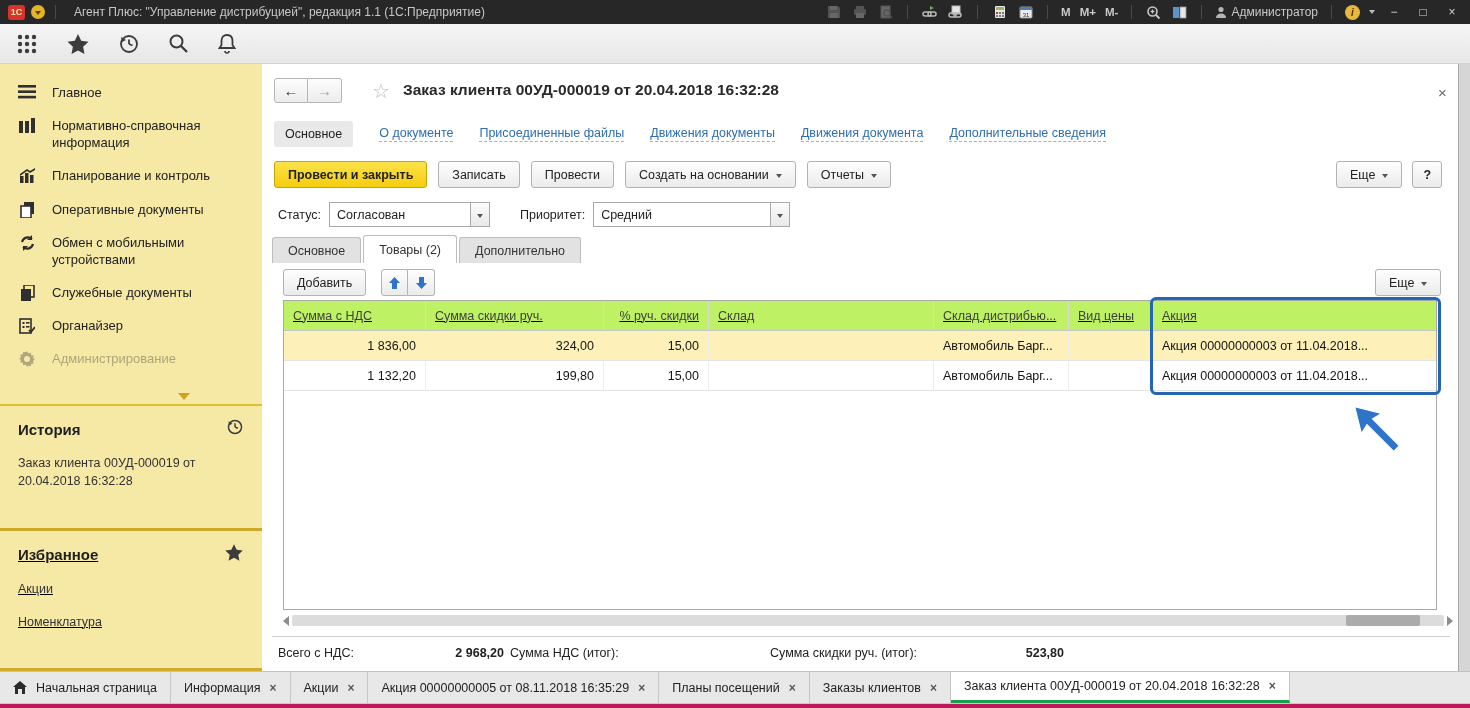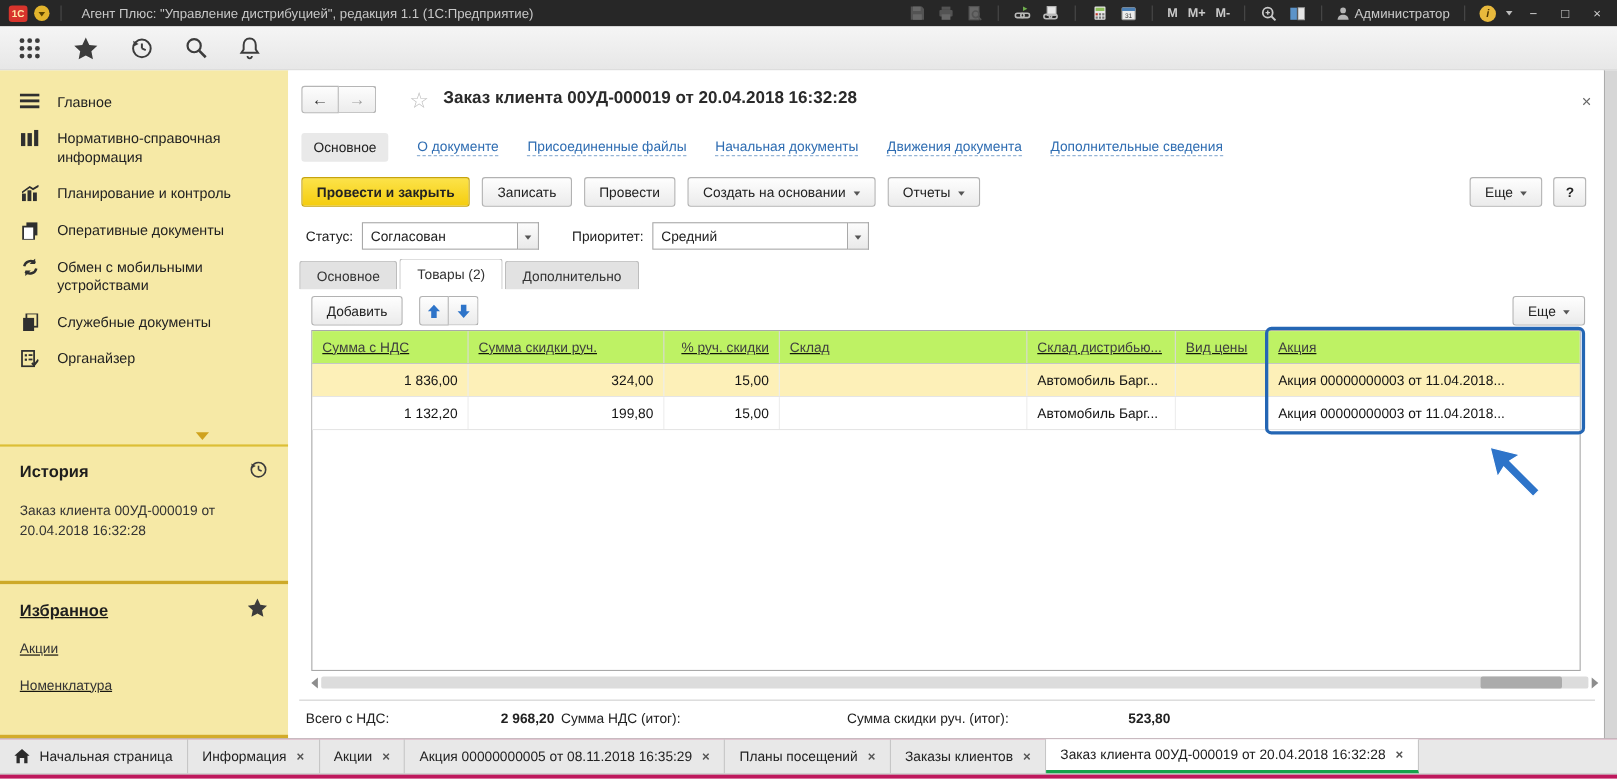--- a/index.html
+++ b/index.html
@@ -339,20 +339,29 @@
               <rect x="1" y="1" width="11" height="14" fill="none" stroke="#2f2f2f" stroke-width="1.6"></rect>
               <rect x="3.5" y="4" width="2" height="2" fill="#2f2f2f"></rect>
               <rect x="7" y="4" width="3.5" height="1.6" fill="#2f2f2f"></rect>
               <rect x="3.5" y="8" width="2" height="2" fill="#2f2f2f"></rect>
               <rect x="7" y="8" width="3.5" height="1.6" fill="#2f2f2f"></rect>
               <path d="M10 12l2 2 4-5" fill="none" stroke="#2f2f2f" stroke-width="1.8"></path>
             </svg>
           </span>
         <span>Органайзер</span>
       </div>
+      <div class="nav-item faded">
+        <span class="ic">
+            <svg width="16" height="16" viewBox="0 0 16 16">
+              <path d="M8 0l1.2 2.3 2.6-.6.3 2.6 2.6.3-.6 2.6L16 8l-1.9 1.8.6 2.6-2.6.3-.3 2.6-2.6-.6L8 16l-1.2-2.3-2.6.6-.3-2.6-2.6-.3.6-2.6L0 8l1.9-1.8-.6-2.6 2.6-.3.3-2.6 2.6.6z" fill="#2f2f2f"></path>
+              <circle cx="8" cy="8" r="3" fill="#f6e9a6"></circle>
+            </svg>
+          </span>
+        <span>Администрирование</span>
+      </div>
       <span class="nav-scroll-caret"></span>
     </div>
 
     <div class="side-section side-history">
       <div class="side-title-row">
         <span class="side-title">История</span>
         <span><svg width="18" height="18" viewBox="0 0 22 22">
               <circle cx="11" cy="11" r="8" fill="none" stroke="#3c3c3c" stroke-width="1.8"></circle>
               <path d="M3 4l1 5 4-2z" fill="#3c3c3c"></path>
               <line x1="11" y1="6.5" x2="11" y2="11" stroke="#3c3c3c" stroke-width="1.8"></line>
@@ -380,21 +389,21 @@
       <span class="navbtn">→</span>
     </div>
     <span class="doc-star">☆</span>
     <h1 class="doc-title">Заказ клиента 00УД-000019 от 20.04.2018 16:32:28</h1>
     <span class="doc-close">×</span>
 
     <div class="navlinks">
       <span class="chip">Основное</span>
       <span class="dlink">О документе</span>
       <span class="dlink">Присоединенные файлы</span>
-      <span class="dlink">Начальная документы</span>
+      <span class="dlink">Движения документы</span>
       <span class="dlink">Движения документа</span>
       <span class="dlink">Дополнительные сведения</span>
     </div>
 
     <div class="btnrow">
       <button class="btn primary">Провести и закрыть</button>
       <button class="btn">Записать</button>
       <button class="btn">Провести</button>
       <button class="btn">
           <span>Создать на основании</span>

